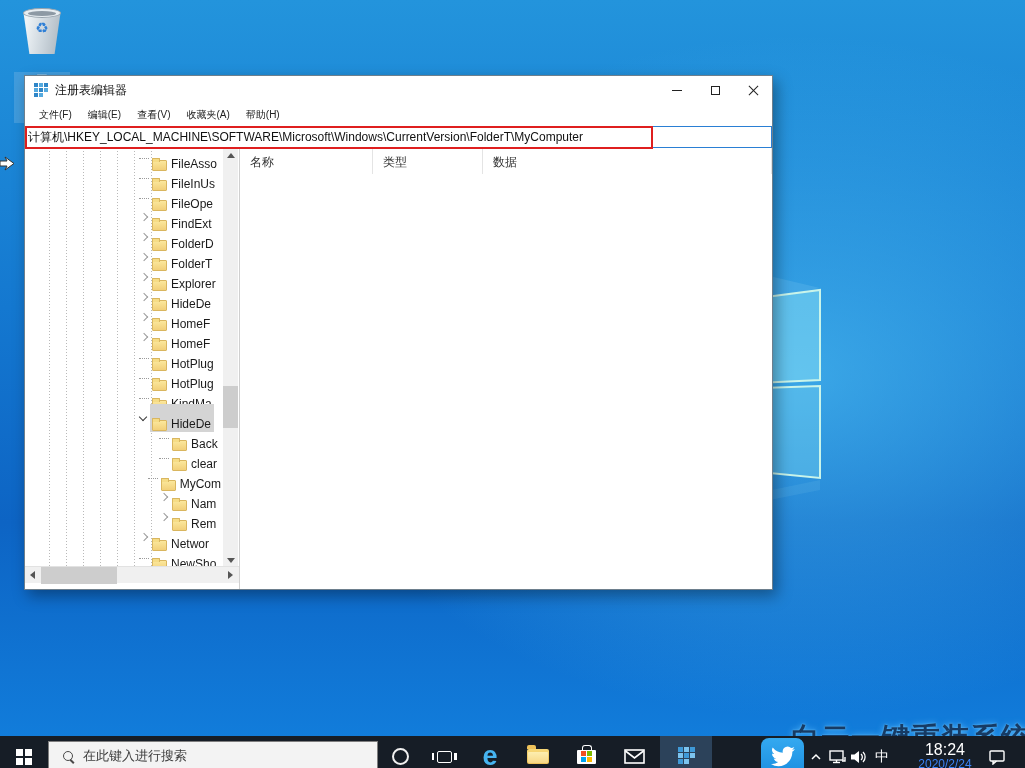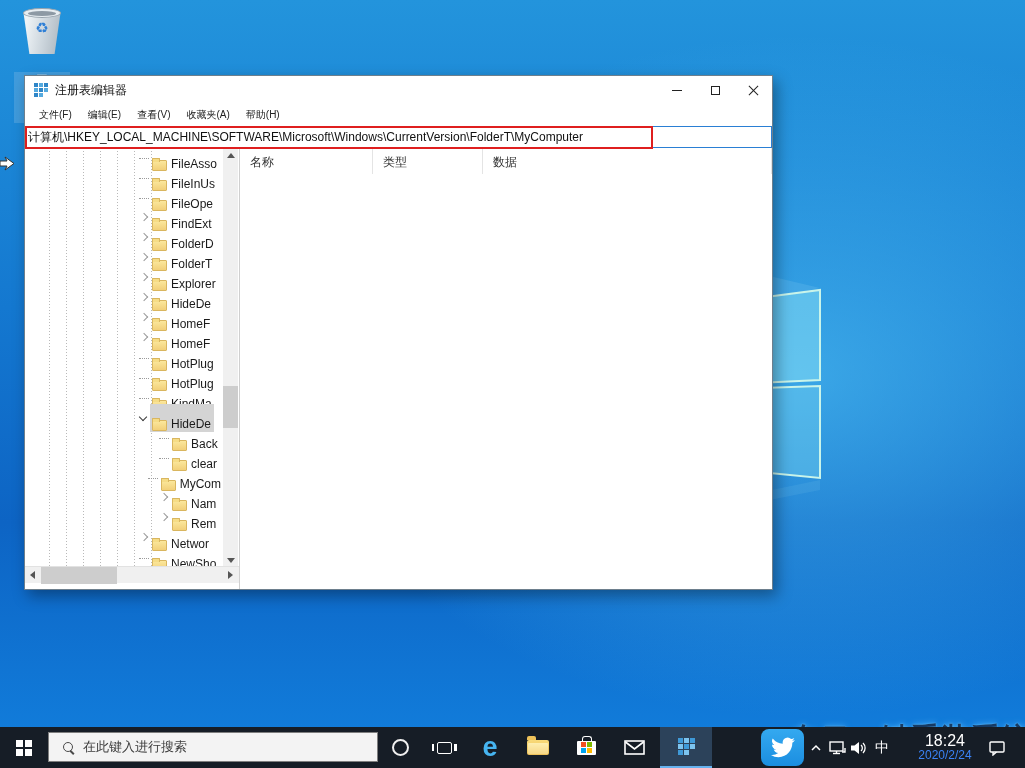--- a/index.html
+++ b/index.html
@@ -116,21 +116,21 @@
   .list-pane { flex:1; background:#fff; }
   .lheader,.lrow { display:grid; grid-template-columns:133px 110px 1fr; }
   .lheader { height:26px; }
   .lh-cell { font-size:12px; color:#333; padding:6px 0 0 10px; border-right:1px solid #e4e4e4; }
   .lrow { height:22px; align-items:center; }
   .l-cell { font-size:12px; color:#1a1a1a; padding-left:10px; display:flex; align-items:center; }
   .abicon { width:15px; height:12px; border:1px solid #86aecb; background:#fff; color:#cf2b24;
     font:bold 8px/10px "DejaVu Sans Mono",monospace; text-align:center; margin-right:5px; flex:none; }
 
   
-  .taskbar { position:absolute; left:0; bottom:0; width:1025px; height:41px; background:#161d26; z-index:20; }
+  .taskbar { position:absolute; left:0; bottom:0; width:1025px; height:32px; background:#161d26; z-index:20; }
   .tb-item { position:absolute; top:0; height:41px; display:flex; align-items:center; justify-content:center; }
   .start { left:0; width:48px; }
   .winlogo { width:16px; height:16px; display:grid; grid-template-columns:7px 7px; grid-template-rows:7px 7px;
     gap:2px; }
   .winlogo span { background:#fff; }
   .searchbox { left:48px; width:330px; top:5px; height:30px; background:#f3f3f3;
     border:1px solid #7e7e7e; display:flex; align-items:center; position:absolute; }
   .mag { position:relative; width:10px; height:10px; margin:0 10px 0 14px; }
   .mag::before { content:""; position:absolute; left:0; top:0; width:8px; height:8px;
     border:1.6px solid #4a4a4a; border-radius:50%; }

